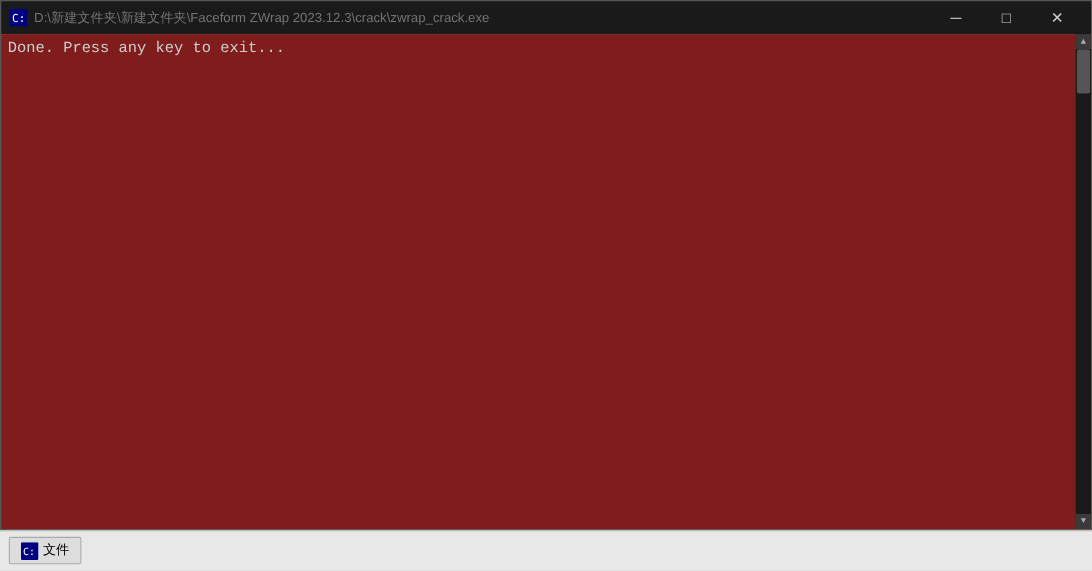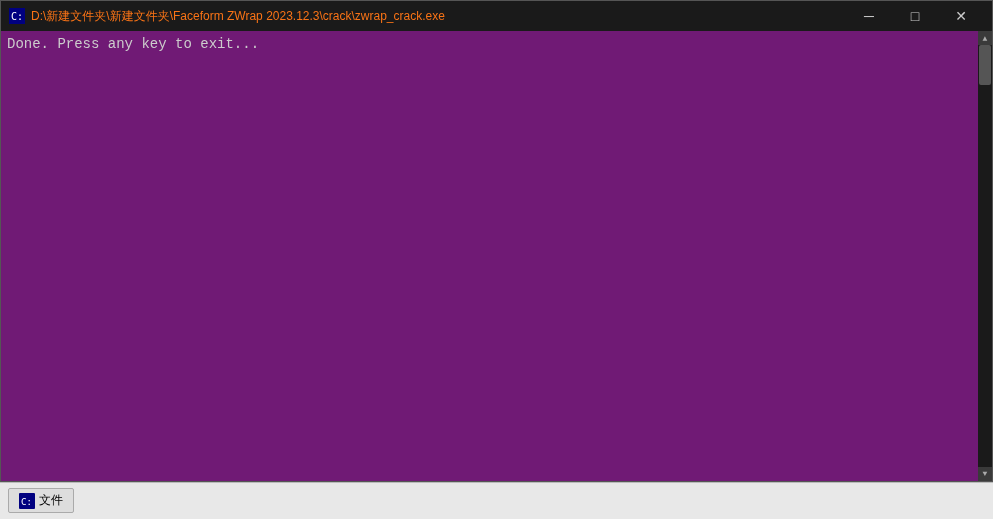--- a/index.html
+++ b/index.html
@@ -41,21 +41,21 @@
     .title-bar-icon {
       width: 16px;
       height: 16px;
       margin-right: 6px;
       flex-shrink: 0;
     }
 
     .title-bar-text {
       flex: 1;
       font-size: 12px;
-      color: #f97316;
+      color: #737373;
       white-space: nowrap;
       overflow: hidden;
       text-overflow: ellipsis;
     }
 
     .title-bar-controls {
       display: flex;
       gap: 0;
       margin-left: 8px;
     }
@@ -69,21 +69,21 @@
       font-size: 14px;
       cursor: pointer;
       display: flex;
       align-items: center;
       justify-content: center;
       transition: background 0.15s;
     }
 
     .console-body {
       flex: 1;
-      background: #701a75;
+      background: #7f1d1d;
       color: #cccccc;
       font-family: 'Consolas', 'Courier New', monospace;
       font-size: 14px;
       padding: 4px 6px;
       overflow: hidden;
       position: relative;
     }
 
     .console-text {
       line-height: 1.4;

